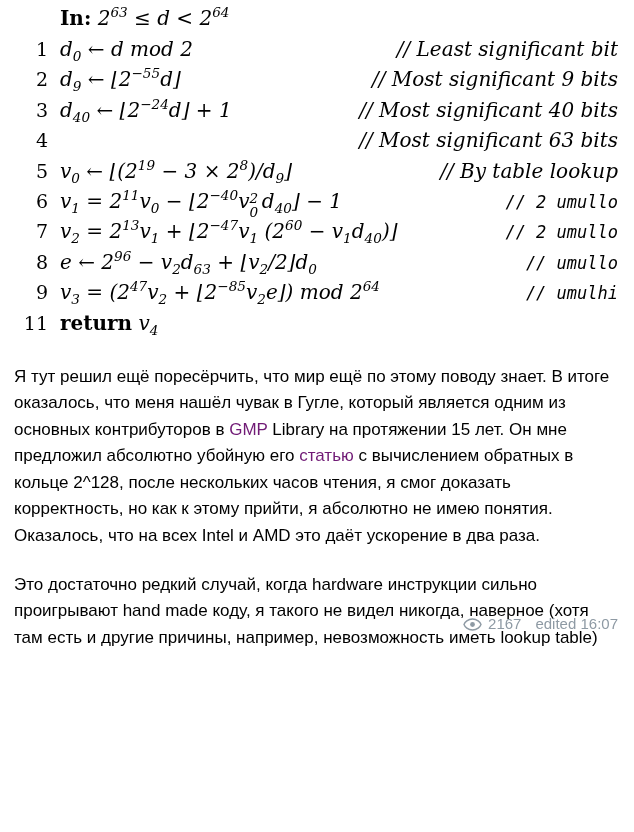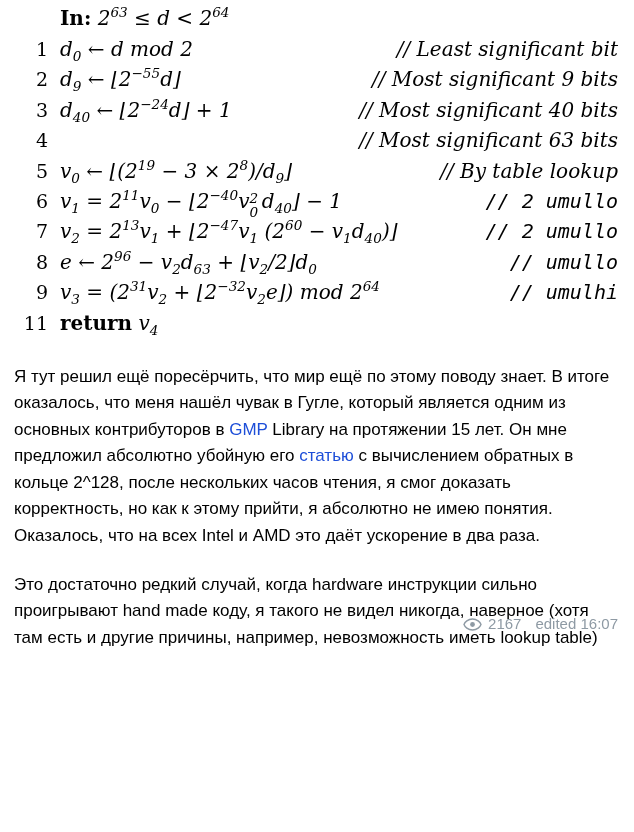--- a/index.html
+++ b/index.html
@@ -51,21 +51,21 @@
   }
   .cmt {
     margin-left: auto;
     padding-left: 18px;
     padding-right: 2px;
     flex: 0 0 auto;
     font-style: italic;
   }
   .mono {
     font-family: "DejaVu Sans Mono", monospace;
-    font-size: 20px;
+    font-size: 17px;
   }
   .it {
     font-style: italic;
   }
   .bold {
     font-weight: bold;
   }
   sup {
     font-size: 0.68em;
     vertical-align: super;
@@ -104,21 +104,21 @@
     color: #000000;
     font-family: "Liberation Sans", sans-serif;
   }
   .para {
     margin: 0 0 22px 0;
   }
   .para:last-child {
     margin-bottom: 0;
   }
   a.link {
-    color: #1d4ed8;
+    color: #701a75;
     text-decoration: none;
   }
 
   
   .footer {
     position: absolute;
     right: 16px;
     bottom: 10px;
     display: flex;
     align-items: center;
@@ -196,21 +196,21 @@
     </div>
 
     <div class="algo-row">
       <span class="ln">8</span>
       <span class="code it">e ← 2<sup>96</sup> − v<sub>2</sub>d<sub>63</sub> + ⌊v<sub>2</sub>/2⌋d<sub>0</sub></span>
       <span class="cmt"><span class="mono">// umullo</span></span>
     </div>
 
     <div class="algo-row">
       <span class="ln">9</span>
-      <span class="code it">v<sub>3</sub> = (2<sup>31</sup>v<sub>2</sub> + ⌊2<sup>−32</sup>v<sub>2</sub>e⌋) mod 2<sup>64</sup></span>
+      <span class="code it">v<sub>3</sub> = (2<sup>47</sup>v<sub>2</sub> + ⌊2<sup>−85</sup>v<sub>2</sub>e⌋) mod 2<sup>64</sup></span>
       <span class="cmt"><span class="mono">// umulhi</span></span>
     </div>
 
 
     <div class="algo-row">
       <span class="ln">11</span>
       <span class="code"><span class="bold">return</span> <span class="it">v<sub>4</sub></span></span>
       <span class="cmt"></span>
     </div>
 

